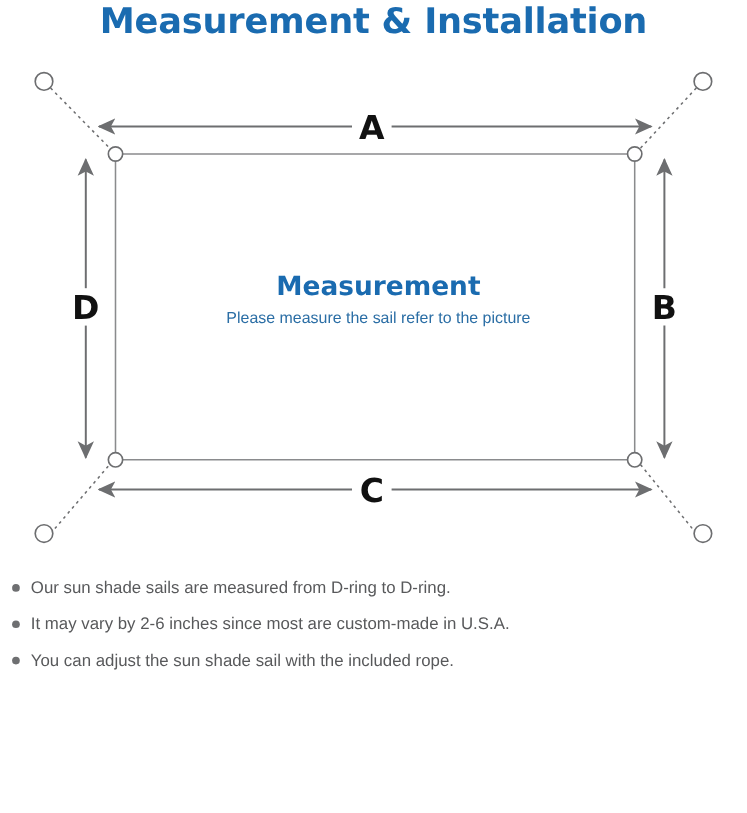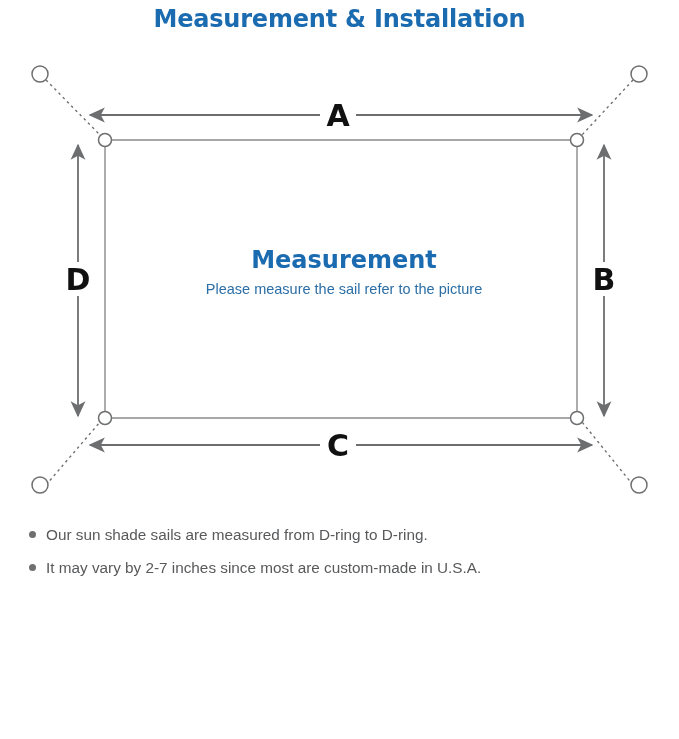--- a/index.html
+++ b/index.html
@@ -17,21 +17,21 @@
 
   
   .page-title {
     position: absolute;
     top: 0px;
     left: 0;
     width: 679px;
     text-align: center;
     font-family: "DejaVu Sans", sans-serif;
     font-weight: bold;
-    font-size: 24px;
+    font-size: 32px;
     letter-spacing: -0.2px;
     color: #1a6bb0;
     line-height: 38px;
     white-space: nowrap;
   }
 
   
   .diagram-wrap {
     position: absolute;
     left: 0;
@@ -62,21 +62,20 @@
     font-size: 30px;
     fill: #111111;
   }
 
   
   .notes {
     position: absolute;
     left: 0;
     top: 524px;
     width: 616px;
-    margin-left: 18px;
   }
   .note-item {
     position: relative;
     padding-left: 28px;
     padding-right: 6px;
     margin-bottom: 12px;
     font-family: "Liberation Sans", sans-serif;
     font-size: 15.3px;
     line-height: 21px;
     color: #58595b;
@@ -156,15 +155,19 @@
   </svg>
 </div>
 
 <div class="notes">
   <div class="note-item">
     <span class="bullet-dot"></span>
     <span>Our sun shade sails are measured from D-ring to D-ring.</span>
   </div>
   <div class="note-item">
     <span class="bullet-dot"></span>
-    <span>It may vary by 2-7 inches since most are custom-made in U.S.A.</span>
+    <span>It may vary by 2-6 inches since most are custom-made in U.S.A.</span>
+  </div>
+  <div class="note-item">
+    <span class="bullet-dot"></span>
+    <span>You can adjust the sun shade sail with the included rope.</span>
   </div>
 </div>
 
 </body></html>

